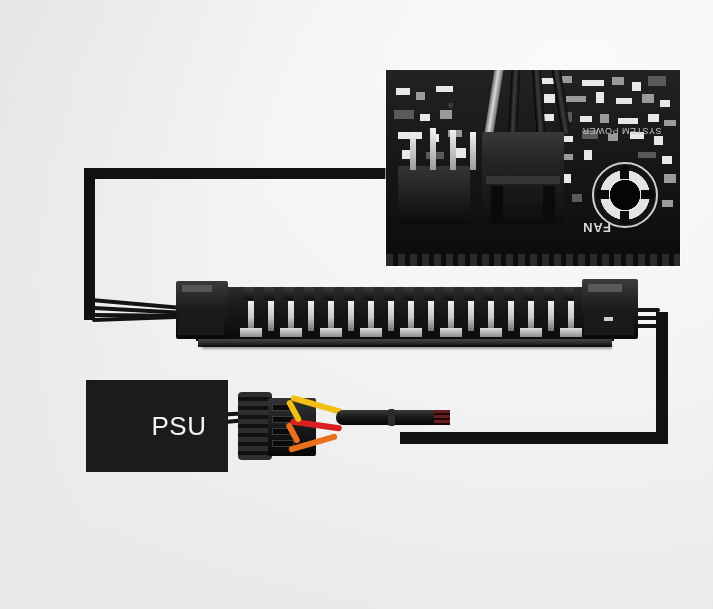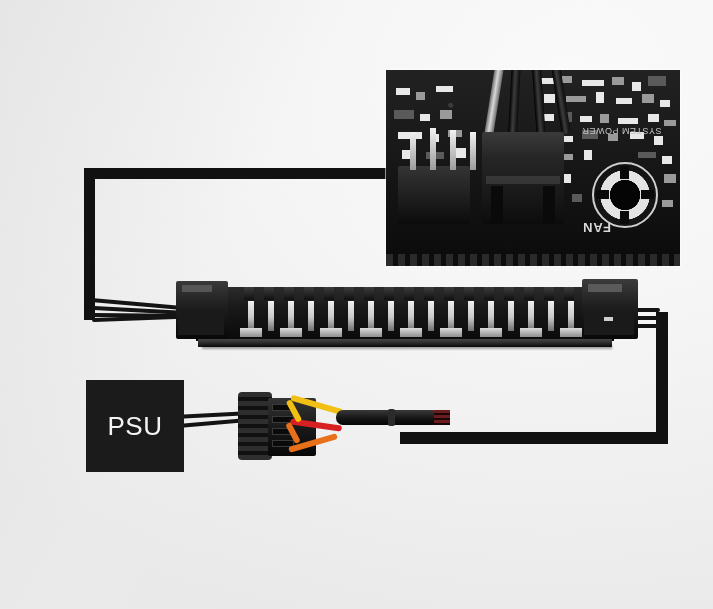--- a/index.html
+++ b/index.html
@@ -26,21 +26,21 @@
   
   .wire { position: absolute; background: #111111; z-index: 3; }
 
   
   #psu-box {
     position: absolute;
     left: 86px; top: 380px;
     width: 98px; height: 92px;
     background: #1b1b1b;
     z-index: 6;
-    display: flex; align-items: center; justify-content: center;
+    display: flex; align-items: center; justify-content: center; padding-left: 44px;
   }
   #psu-label {
     color: #f3f3f3;
     font-size: 26px;
     letter-spacing: .5px;
     font-family: "Liberation Sans", sans-serif;
     line-height: 1;
   }
 
   

